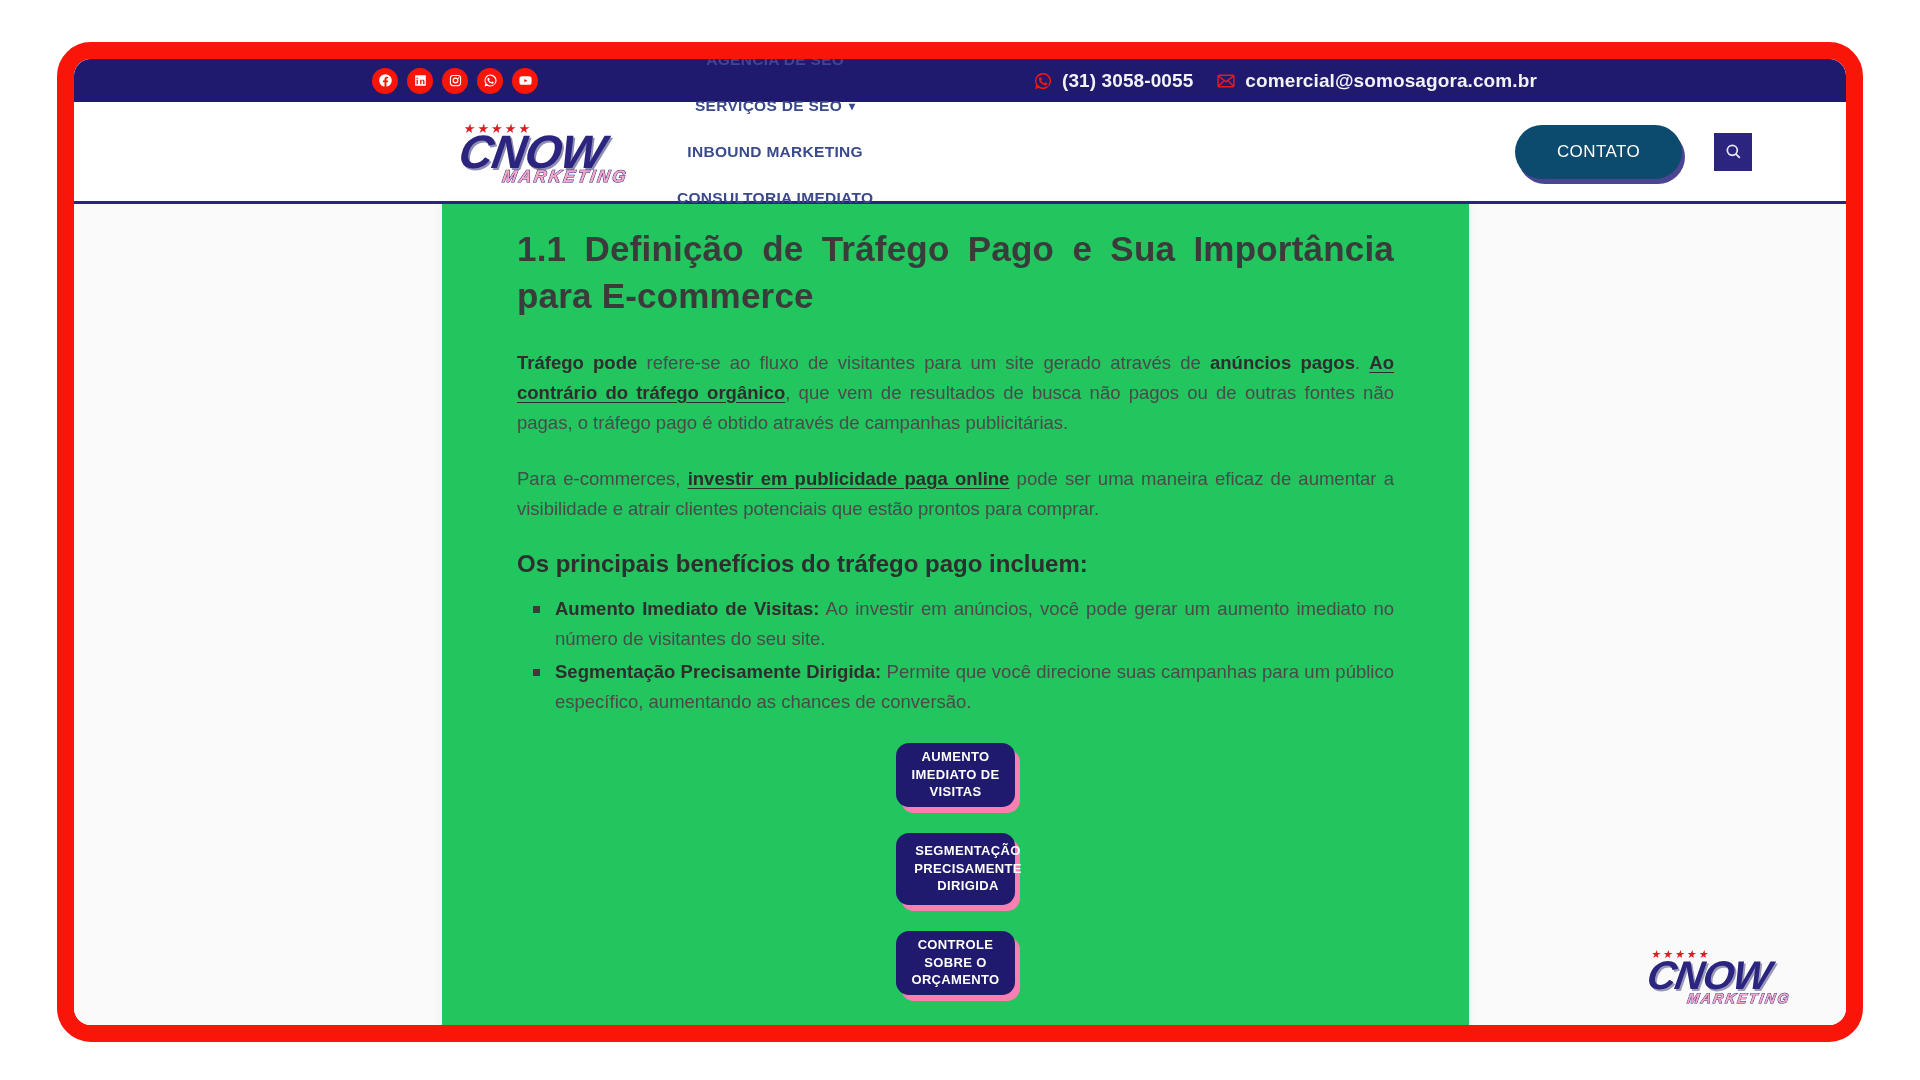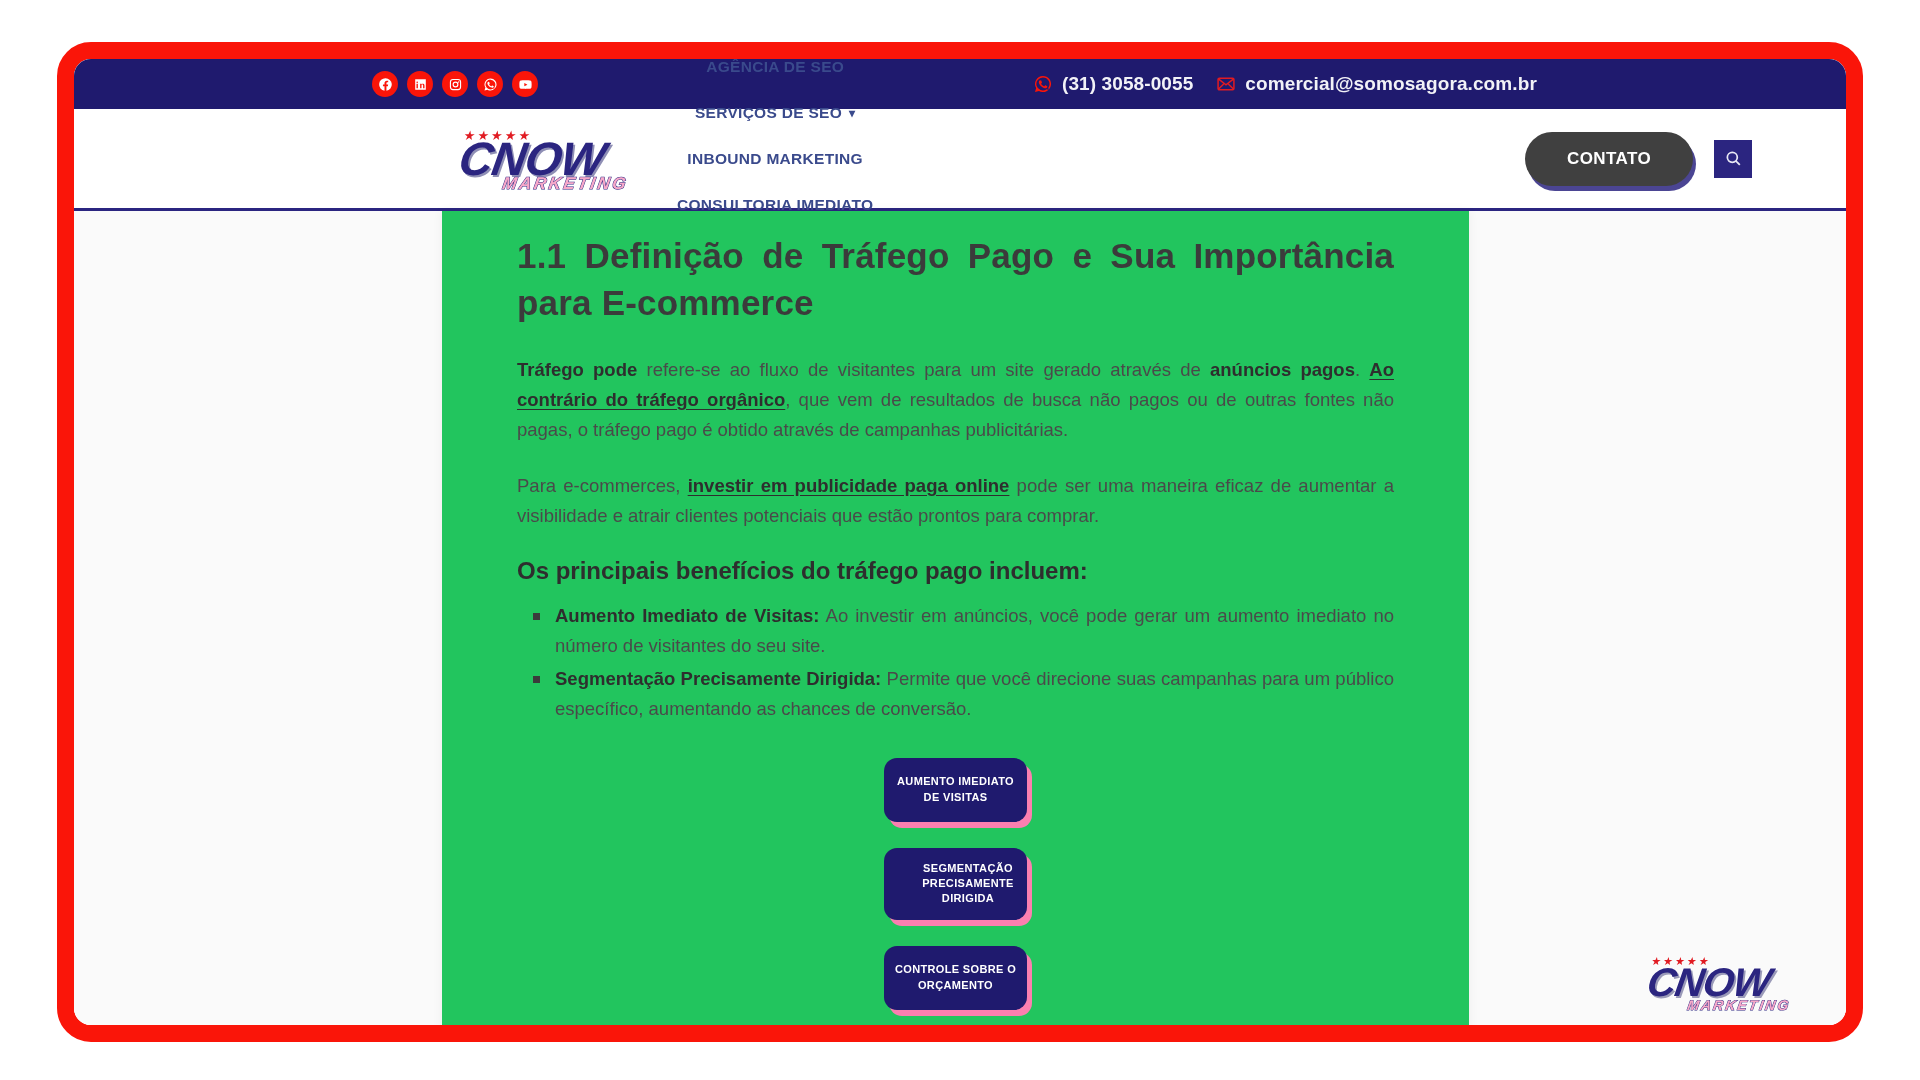--- a/index.html
+++ b/index.html
@@ -28,21 +28,21 @@
 
   #page {
     position: absolute;
     inset: 0;
     background: #ffffff;
     overflow: hidden;
   }
 
   
   #topbar {
-    height: 50px;
+    height: 43px;
     background: #1f1a6e;
     display: flex;
     align-items: center;
     position: relative;
     padding: 0 0 0 0;
   }
 
   #social {
     display: flex;
     gap: 9px;
@@ -151,30 +151,30 @@
     cursor: pointer;
     display: flex;
     align-items: center;
     gap: 7px;
     white-space: nowrap;
   }
   .caret { font-size: 12px; color: #3a4a8c; }
 
   #contato-btn {
     position: absolute;
-    right: 153px;
+    right: 164px;
     top: 50%;
     transform: translateY(-50%);
-    background: #404040;
+    background: #0c4a6e;
     color: #ffffff;
     border: none;
     border-radius: 40px;
     padding: 17px 42px;
     font-size: 17px;
-    font-weight: bold;
+    font-weight: normal;
     letter-spacing: .4px;
     cursor: pointer;
     box-shadow: 3px 5px 0 rgba(43,37,128,.85);
     font-family: "Liberation Sans", sans-serif;
   }
 
   #search-box {
     position: absolute;
     right: 94px;
     top: 50%;
@@ -229,21 +229,21 @@
 
   p.lead-in {
     font-size: 24px;
     font-weight: bold;
     color: #2e2e2e;
     margin-bottom: 16px;
   }
 
   ul#benefits {
     list-style: none;
-    margin: 0 0 34px 14px;
+    margin: 0 0 26px 14px;
   }
   ul#benefits li {
     position: relative;
     padding-left: 24px;
     font-size: 18.5px;
     line-height: 1.62;
     color: #4a4a4a;
     text-align: justify;
     margin-bottom: 3px;
   }
@@ -259,30 +259,30 @@
   
   #info {
     margin-top: 18px;
     display: flex;
     flex-direction: column;
     align-items: center;
     gap: 26px;
   }
   .card {
     position: relative;
-    width: 143px;
+    width: 119px;
     height: 64px;
     background: #1f1a6e;
     border-radius: 13px;
     display: flex;
     align-items: center;
     justify-content: center;
     text-align: center;
     color: #ffffff;
-    font-size: 11px;
+    font-size: 13px;
     font-weight: bold;
     letter-spacing: .35px;
     line-height: 1.38;
     padding: 0 9px;
     box-shadow: 5px 6px 0 #fb7fb0;
     cursor: pointer;
   }
   .card.tall { height: 72px; padding-left: 34px; }
 
   

